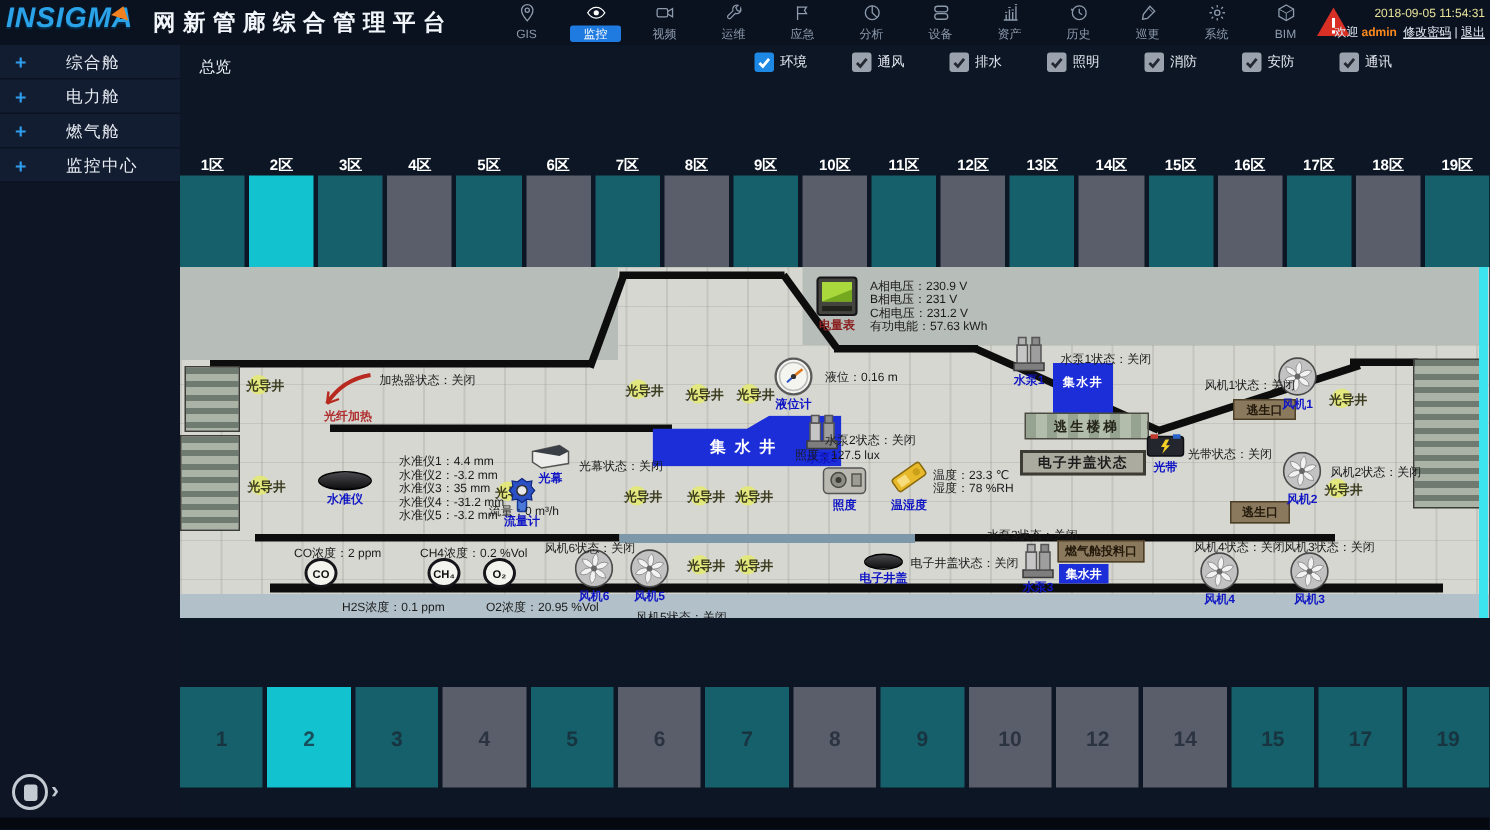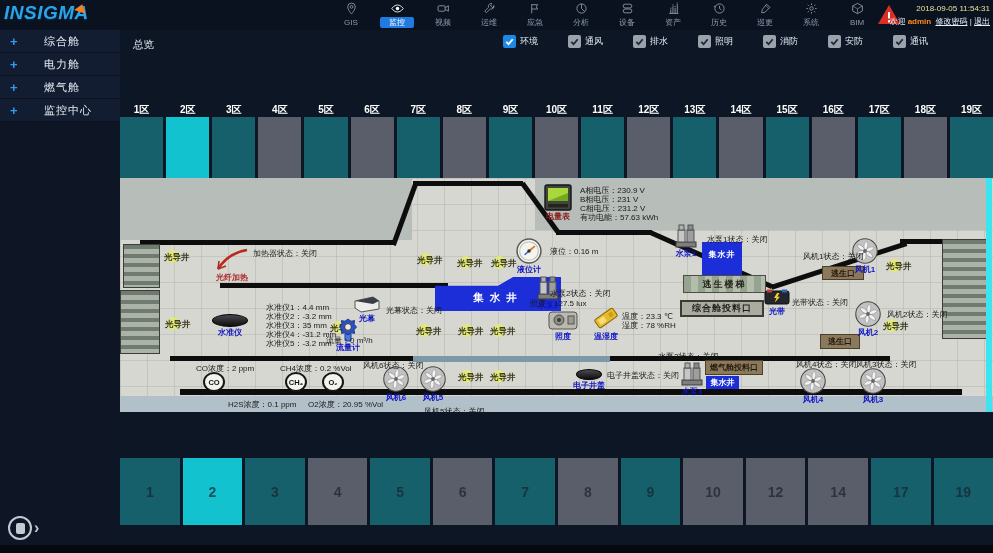--- a/index.html
+++ b/index.html
@@ -76,20 +76,21 @@
 .dg-edge{position:absolute;background:#3ce4f0}
 </style>
 </head>
 <body>
 
 <div class="header">
   <div class="logo">
     <span class="logo-text">INSIGMA</span>
     <span class="logo-accent"></span>
   </div>
+  <div class="app-title">网新管廊综合管理平台</div>
   <nav class="nav" id="nav">
       <div class="nav-item">
         <span class="nav-icon">
           <svg viewBox="0 0 24 24">
             <path d="M12 2a7 7 0 0 1 7 7c0 5-7 13-7 13S5 14 5 9a7 7 0 0 1 7-7z" fill="none" stroke="currentColor" stroke-width="1.6"></path>
             <circle cx="12" cy="9" r="2.6" fill="none" stroke="currentColor" stroke-width="1.6"></circle>
           </svg>
         </span>
         <span class="nav-label">GIS</span>
       </div>
@@ -365,21 +366,21 @@
       <div class="dg-pool pool-mid" style="left: 582px; top: 64px; width: 40px; height: 40px;">
         <span>集水井</span>
       </div>
       <div class="dg-pool pool-small" style="left: 586px; top: 198px; width: 33px; height: 13px;">
         <span>集水井</span>
       </div>
       <div class="dg-box bx-stripes" style="left: 563px; top: 97px; width: 83px; height: 18px;">
         <span>逃生楼梯</span>
       </div>
       <div class="dg-box bx-plain" style="left: 560px; top: 122px; width: 84px; height: 17px;">
-        <span>综合舱投料口</span>
+        <span>电子井盖状态</span>
       </div>
       <div class="dg-box bx-brown" style="left: 585px; top: 182px; width: 58px; height: 15px;">
         <span>燃气舱投料口</span>
       </div>
       <div class="dg-box bx-brown" style="left: 702px; top: 88px; width: 42px; height: 14px;">
         <span>逃生口</span>
       </div>
       <div class="dg-box bx-brown" style="left: 700px; top: 156px; width: 40px; height: 15px;">
         <span>逃生口</span>
       </div>
@@ -656,21 +657,21 @@
       <span class="dg-status" style="left: 206px; top: 157px;">流量：0 m³/h</span>
       <span class="dg-status" style="left: 266px; top: 127px;">光幕状态：关闭</span>
       <span class="dg-status" style="left: 410px; top: 120px;">照度：127.5 lux</span>
       <span class="dg-status" style="left: 502px; top: 133px;">温度：23.3 ℃</span>
       <span class="dg-status" style="left: 502px; top: 142px;">湿度：78 %RH</span>
       <span class="dg-status" style="left: 672px; top: 119px;">光带状态：关闭</span>
       <span class="dg-status" style="left: 487px; top: 192px;">电子井盖状态：关闭</span>
       <span class="dg-status" style="left: 76px; top: 185px;">CO浓度：2 ppm</span>
       <span class="dg-status" style="left: 108px; top: 221px;">H2S浓度：0.1 ppm</span>
       <span class="dg-status" style="left: 160px; top: 185px;">CH4浓度：0.2 %Vol</span>
-      <span class="dg-status" style="left: 188px; top: 221px;">O2浓度：20.95 %Vol</span>
+      <span class="dg-status" style="left: 204px; top: 221px;">O2浓度：20.95 %Vol</span>
     </div>
   <div class="zone-bars-bottom" id="zoneBarsBottom">
       <div class="zbar znum teal">
         <span>1</span>
       </div>
       <div class="zbar znum cyan">
         <span>2</span>
       </div>
       <div class="zbar znum teal">
         <span>3</span>
@@ -696,20 +697,23 @@
       <div class="zbar znum gray">
         <span>10</span>
       </div>
       <div class="zbar znum gray">
         <span>12</span>
       </div>
       <div class="zbar znum gray">
         <span>14</span>
       </div>
       <div class="zbar znum teal">
+        <span>15</span>
+      </div>
+      <div class="zbar znum teal">
         <span>17</span>
       </div>
       <div class="zbar znum teal">
         <span>19</span>
       </div>
     </div>
 </main>
 
 <div class="bottom-bar"></div>
 

